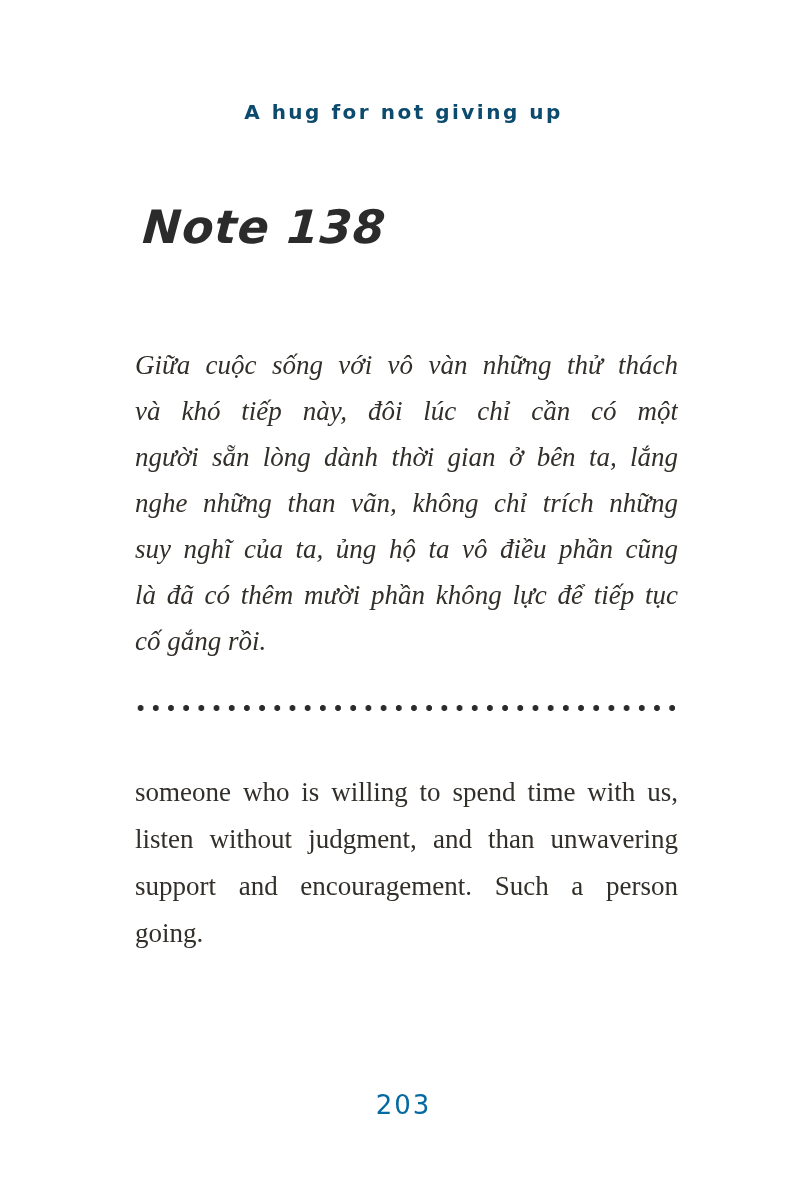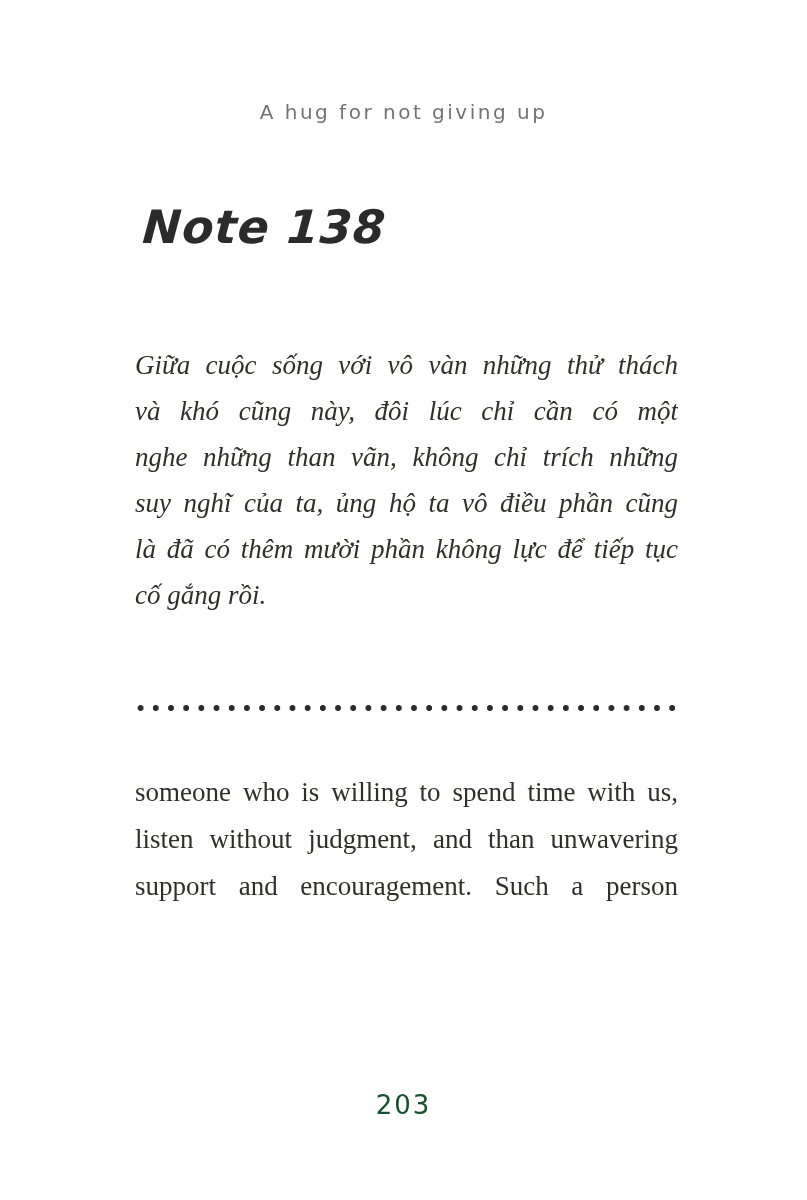--- a/index.html
+++ b/index.html
@@ -17,23 +17,23 @@
     overflow: hidden;
   }
   .running-header {
     position: absolute;
     top: 100px;
     left: 0;
     width: 100%;
     text-align: center;
     font-family: "DejaVu Sans", sans-serif;
     font-size: 20px;
-    font-weight: 400;
+    font-weight: 700;
     letter-spacing: 2.5px;
-    color: #737373;
+    color: #0c4a6e;
   }
   .note-title {
     position: absolute;
     top: 200px;
     left: 141px;
     margin: 0;
     font-family: "DejaVu Sans", sans-serif;
     font-style: italic;
     font-weight: 600;
     font-size: 46px;
@@ -72,44 +72,46 @@
   .page-number {
     position: absolute;
     top: 1090px;
     left: 0;
     width: 100%;
     text-align: center;
     font-family: "DejaVu Sans", sans-serif;
     font-size: 26px;
     font-weight: 400;
     letter-spacing: 2px;
-    color: #14532d;
+    color: #0369a1;
   }
 </style>
 </head>
 <body>
 
 <div class="page">
 
   <div class="running-header">A hug for not giving up</div>
 
   <h1 class="note-title">Note 138</h1>
 
   <section class="para vi-para">
     <div class="line">Giữa cuộc sống với vô vàn những thử thách</div>
-    <div class="line">và khó cũng này, đôi lúc chỉ cần có một</div>
+    <div class="line">và khó tiếp này, đôi lúc chỉ cần có một</div>
+    <div class="line">người sẵn lòng dành thời gian ở bên ta, lắng</div>
     <div class="line">nghe những than vãn, không chỉ trích những</div>
     <div class="line">suy nghĩ của ta, ủng hộ ta vô điều phần cũng</div>
     <div class="line">là đã có thêm mười phần không lực để tiếp tục</div>
     <div class="line last">cố gắng rồi.</div>
   </section>
 
   <div class="divider"></div>
 
   <section class="para en-para">
     <div class="line">someone who is willing to spend time with us,</div>
     <div class="line">listen without judgment, and than unwavering</div>
     <div class="line">support and encouragement. Such a person</div>
+    <div class="line last">going.</div>
   </section>
 
   <div class="page-number">203</div>
 
 </div>
 
 </body></html>

